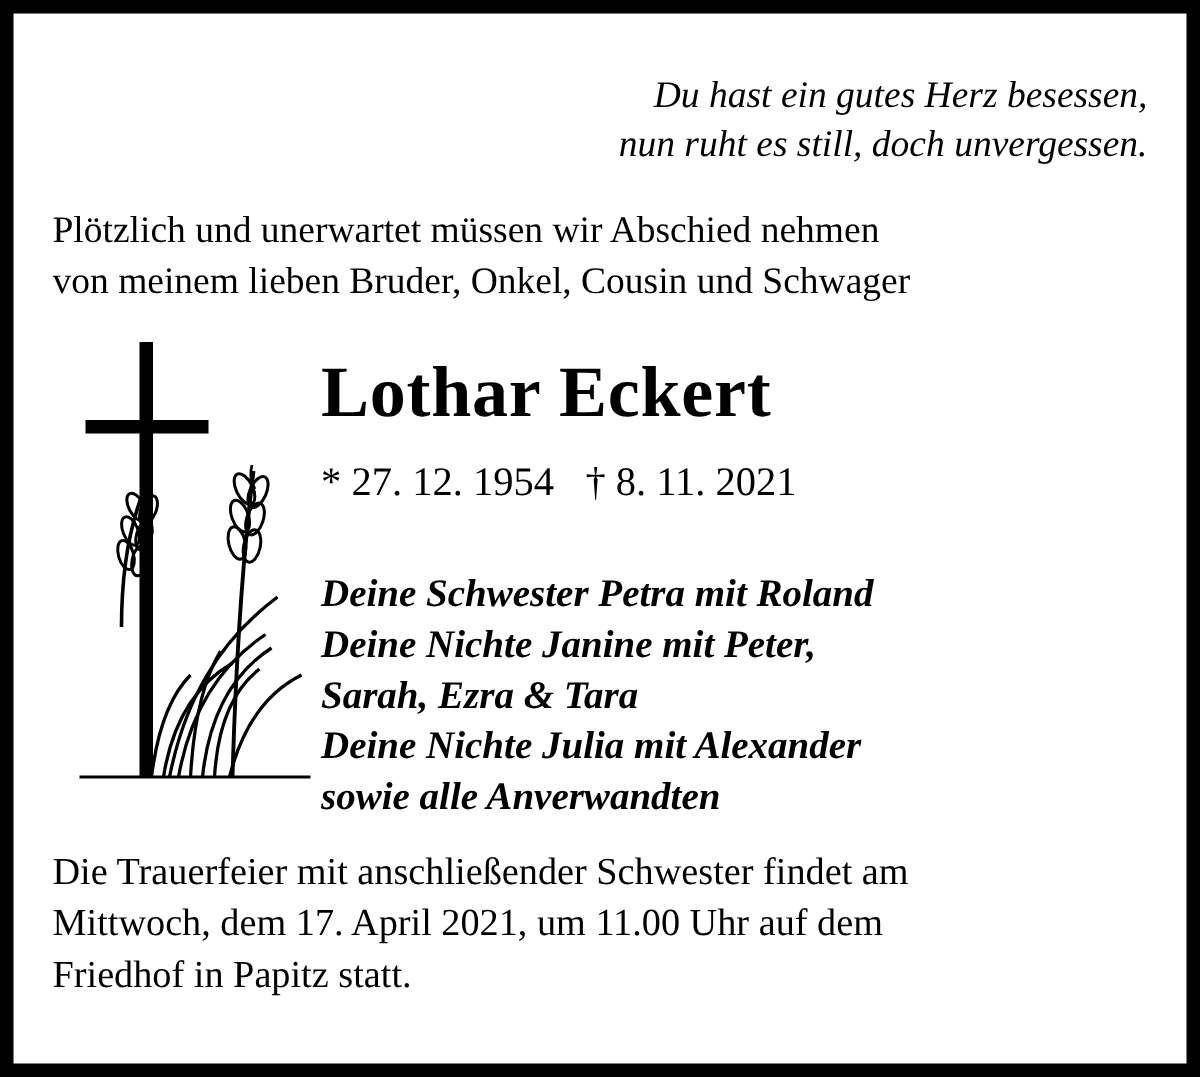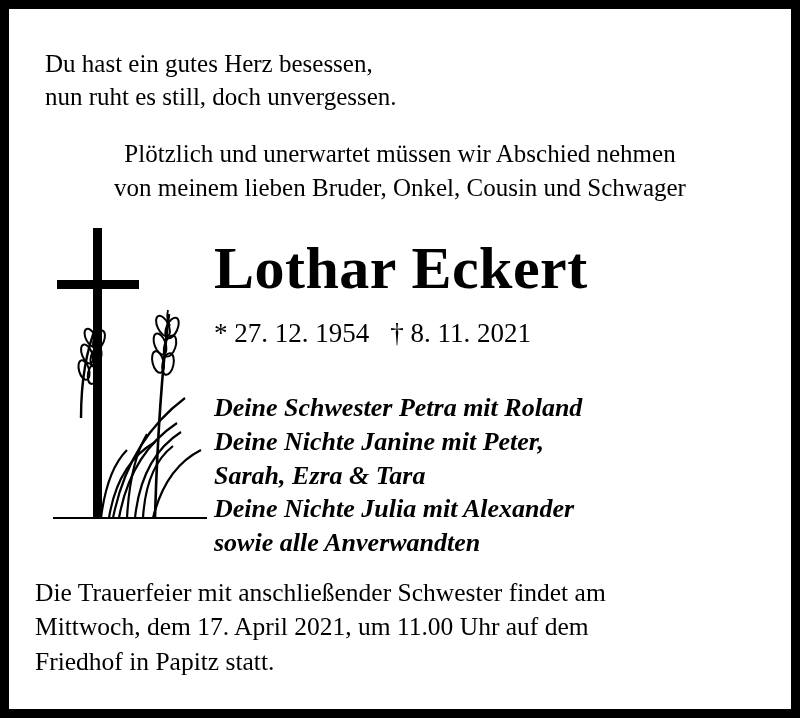--- a/index.html
+++ b/index.html
@@ -25,35 +25,35 @@
   .inner {
     position: relative;
     width: 100%;
     height: 100%;
     box-sizing: border-box;
     padding: 28px 26px 10px 26px;
   }
 
   
   .verse {
-    text-align: left;
+    text-align: right;
+    font-style: italic;
     font-size: 25px;
     line-height: 1.32;
     font-weight: 400;
     margin: 10px 0 0 0;
     padding-left: 10px;
   }
   .verse div { white-space: nowrap; }
 
   
   .intro {
     margin-top: 24px;
     font-size: 25px;
     line-height: 1.34;
-    text-align: center;
   }
   .intro div { white-space: nowrap; }
 
   
   .body-row {
     margin-top: 14px;
     display: flex;
     align-items: flex-start;
   }
   .art {
@@ -63,21 +63,21 @@
     position: relative;
   }
   .art svg { display: block; }
 
   .maintext {
     flex: 1 1 auto;
     padding-left: 4px;
   }
 
   .name {
-    font-size: 60px;
+    font-size: 48px;
     font-weight: 700;
     letter-spacing: 0.5px;
     line-height: 1.0;
     margin: 20px 0 0 0;
     white-space: nowrap;
   }
 
   .dates {
     margin-top: 20px;
     font-size: 27px;

